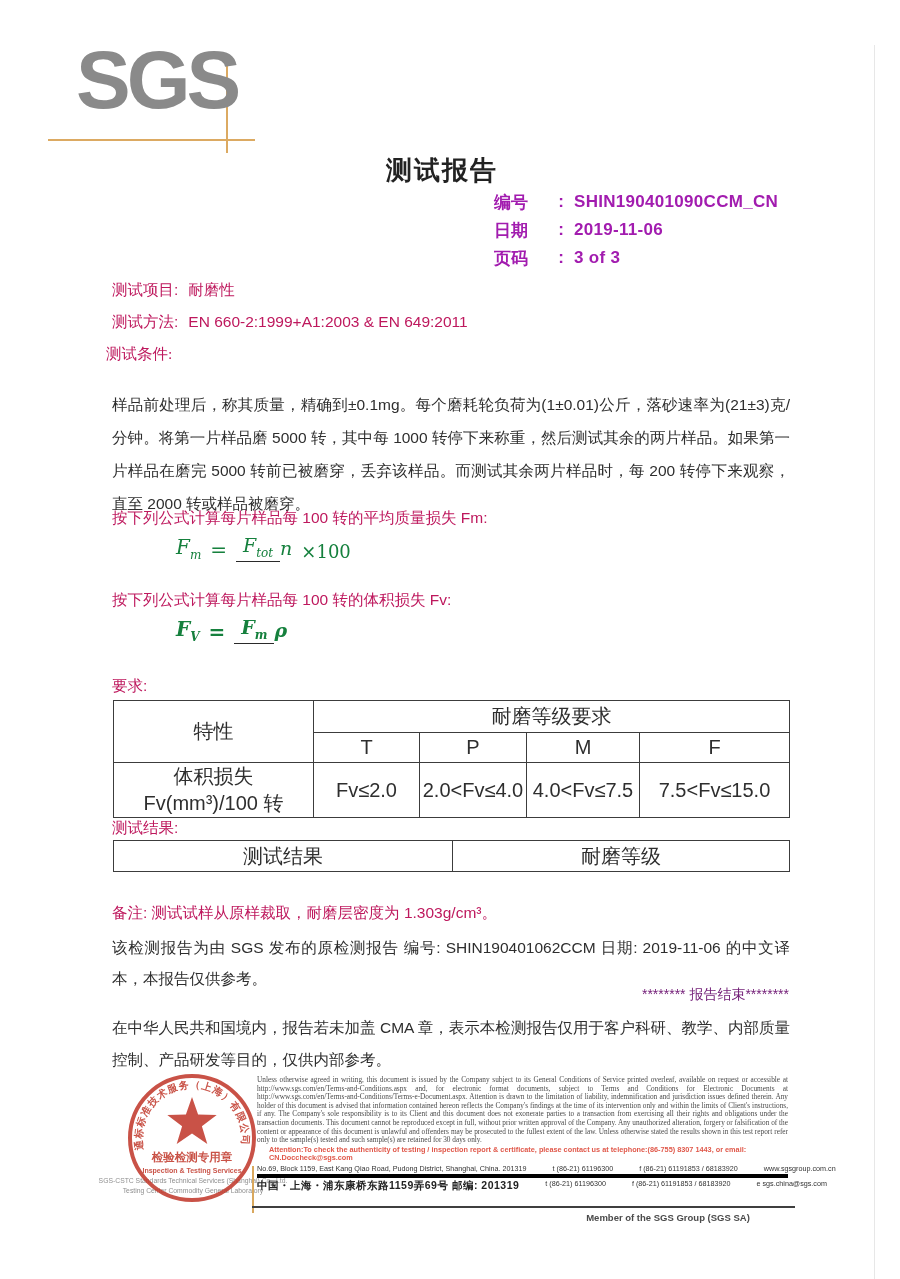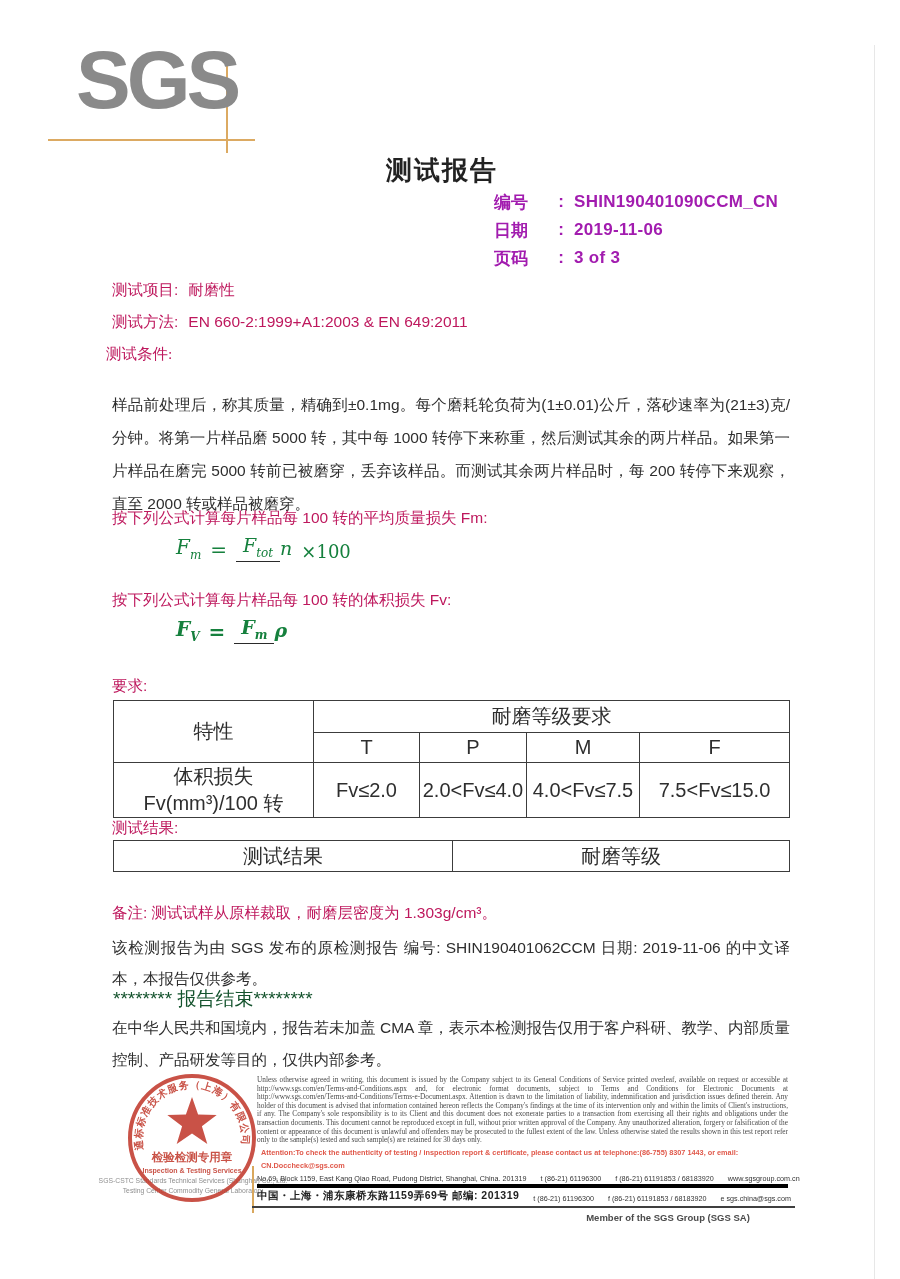--- a/index.html
+++ b/index.html
@@ -43,27 +43,27 @@
   .tbl td{border:1.6px solid #3c3c3c;text-align:center;vertical-align:middle;
           font-size:20px;color:#2e2e2e;padding:0;}
   .tbl-req{left:113px;top:700px;width:676px;}
   .tbl-req tr.r0 td{height:31px;}
   .tbl-req tr.r1 td{height:29px;}
   .tbl-req tr.r2 td{height:35px;}
   .tbl-res{left:113px;top:840px;width:676px;}
   .tbl-res tr.r0 td{height:30px;}
   .tbl-res tr.r1 td{height:31px;}
 
-  .center-line{position:absolute;left:113px;width:676px;text-align:left;font-size:19px;color:#14532d;}
+  .center-line{position:absolute;left:113px;width:676px;text-align:right;font-size:14px;color:#701a75;}
 
   
   .footer-text{position:absolute;left:257px;top:1076px;width:531px;}
   .disclaimer{margin:0;font-size:7.3px;line-height:8.6px;text-align:justify;color:#4a4a4a;font-family:Liberation Serif, serif;}
-  .attention{margin:1px 0 0 4px;font-size:7.3px;line-height:13px;color:#e0584a;font-weight:bold;}
-  .addr-row{display:flex;align-items:flex-end;gap:14px;margin-top:2px;font-size:7.2px;color:#333;white-space:nowrap;}
+  .attention{margin:1px 0 0 12px;font-size:7.3px;line-height:8px;color:#e0584a;font-weight:bold;}
+  .addr-row{display:flex;align-items:flex-start;gap:26px;margin-top:2px;font-size:7.2px;color:#333;white-space:nowrap;}
   .addr-row .addr{flex:0 0 auto;}
   .addr-row.cn{border-top:4px solid #000000;margin-top:1px;padding-top:1px;}
   .addr-cn{font-size:10.5px;font-weight:bold;letter-spacing:.5px;color:#222;}
   .foot-vline{position:absolute;left:252px;top:1166px;width:2px;height:47px;background:#d9a85e;}
   .foot-hline{position:absolute;left:252px;top:1206px;width:543px;height:2px;background:#3f3f3f;}
   .member{position:absolute;left:540px;top:1212px;width:256px;text-align:center;
           font-size:9.5px;font-weight:bold;color:#4a4a4a;}
 
   .company-lines{position:absolute;left:98px;top:1176px;width:190px;text-align:center;
                  font-size:6.8px;line-height:10px;color:#8f8f8f;}

